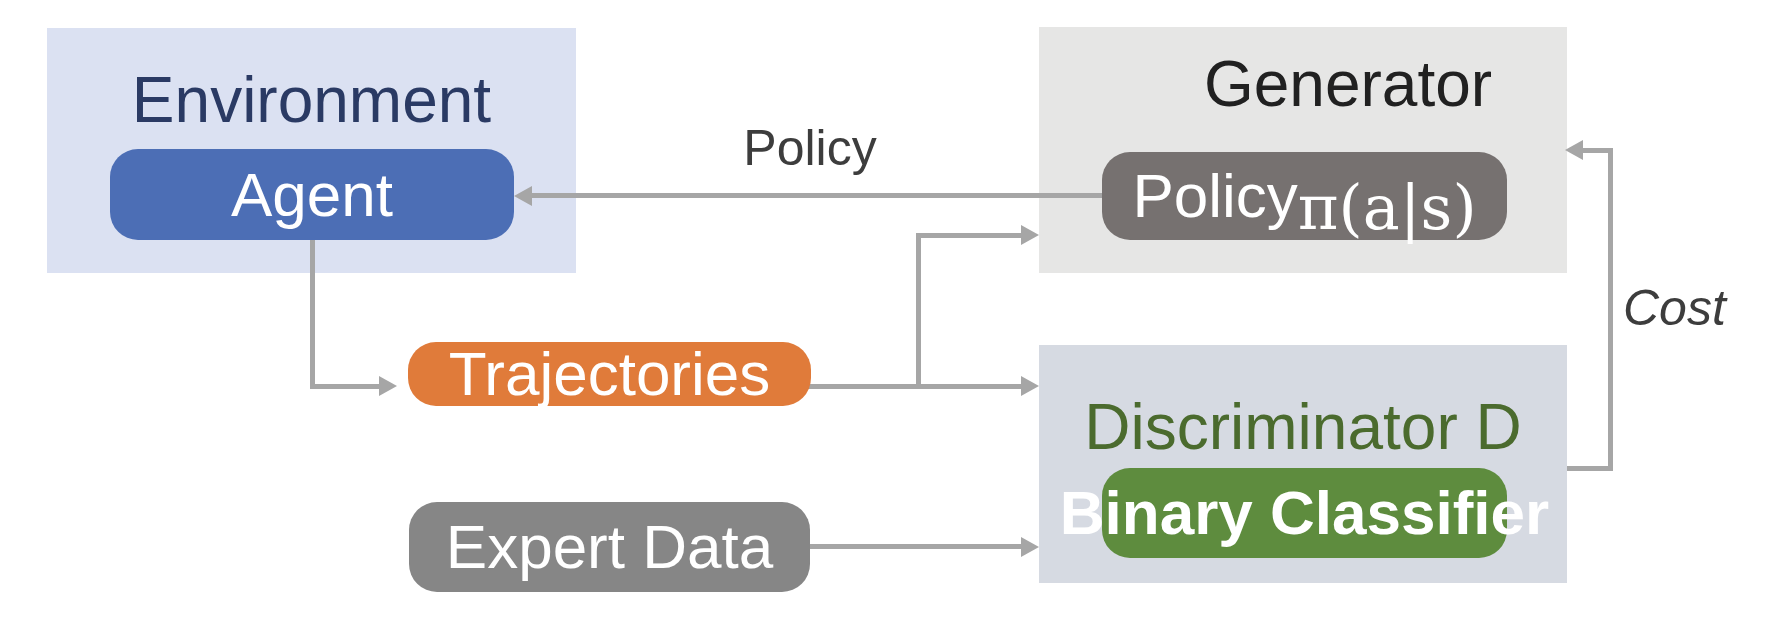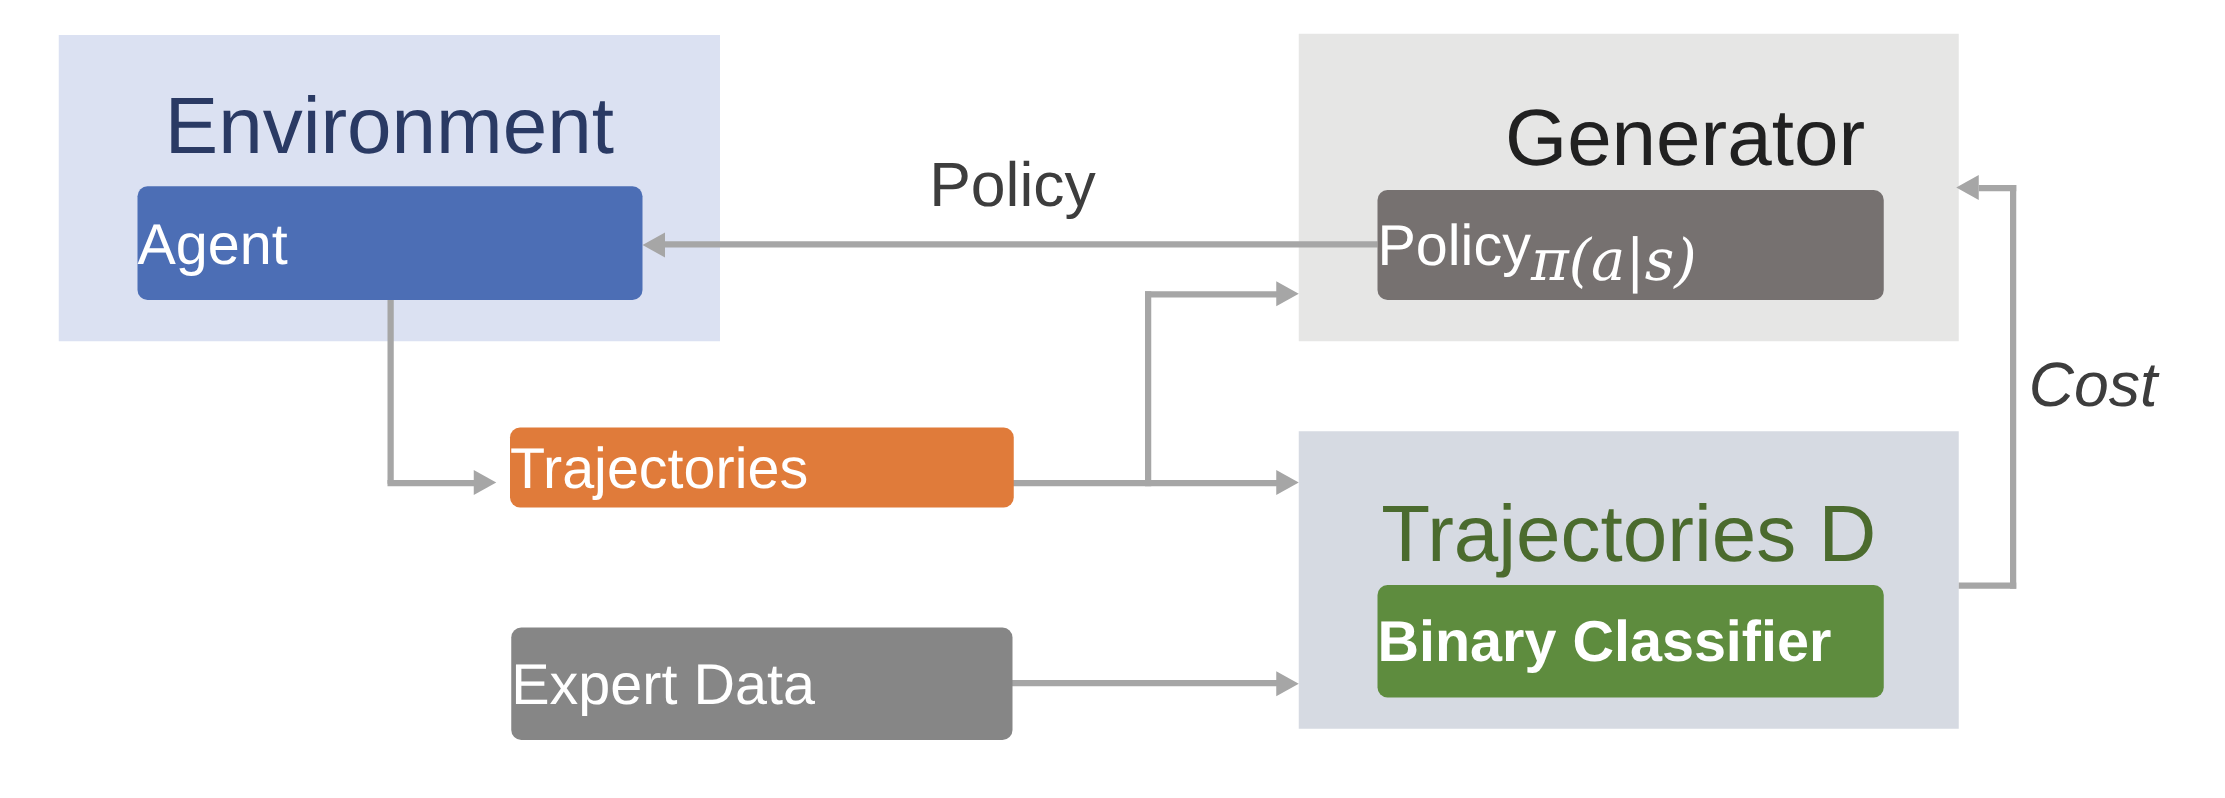--- a/index.html
+++ b/index.html
@@ -10,33 +10,33 @@
   .panel{position:absolute;}
   .panel.env{left:47px;top:28px;width:529px;height:245px;background:var(--env-bg);}
   .panel.gen{left:1039px;top:27px;width:528px;height:246px;background:var(--gen-bg);}
   .panel.disc{left:1039px;top:345px;width:528px;height:238px;background:var(--disc-bg);}
 
   .panel-title{
     position:absolute;line-height:1;font-size:64px;font-weight:400;
     text-align:center;white-space:nowrap;
   }
   .env-title{left:47px;top:68px;width:529px;color:var(--env-title);}
-  .gen-title{left:1039px;top:78px;width:618px;color:var(--gen-title);}
+  .gen-title{left:1039px;top:52px;width:618px;color:var(--gen-title);}
   .disc-title{left:1039px;top:395px;width:528px;color:var(--disc-title);}
 
   .node{
-    position:absolute;display:flex;align-items:center;justify-content:flex-start;
-    border-radius:8px;color:var(--node-text);font-size:46px;line-height:1;white-space:nowrap;
+    position:absolute;display:flex;align-items:center;justify-content:center;
+    border-radius:28px;color:var(--node-text);font-size:62px;line-height:1;white-space:nowrap;
   }
   .node.agent{left:110px;top:149px;width:404px;height:91px;background:var(--agent-bg);}
   .node.policy{left:1102px;top:152px;width:405px;height:88px;background:var(--gray-node-bg);}
   .node.binary{left:1102px;top:468px;width:405px;height:90px;background:var(--green-node-bg);font-weight:bold;}
   .node.traj{left:408px;top:342px;width:403px;height:64px;background:var(--orange-node-bg);}
   .node.expert{left:397px;top:502px;width:401px;height:90px;background:var(--expert-bg);margin-left:12px;}
-  .math{font-family:"DejaVu Serif","Liberation Serif",serif;font-style:italic;margin-top:24px;}
+  .math{font-family:"DejaVu Serif","Liberation Serif",serif;margin-top:24px;}
 
   .seg{position:absolute;background:var(--arrow);}
   .head{position:absolute;width:0;height:0;}
   .head.left{border-top:10px solid transparent;border-bottom:10px solid transparent;border-right:18px solid var(--arrow);}
   .head.right{border-top:10px solid transparent;border-bottom:10px solid transparent;border-left:18px solid var(--arrow);}
 
   .edge-label{position:absolute;line-height:1;font-size:50px;color:var(--label-text);white-space:nowrap;}
   .policy-label{left:740px;top:123px;width:140px;text-align:center;}
   .cost-label{left:1623px;top:283px;font-style:italic;}
 </style>
@@ -78,21 +78,21 @@
 
   <div>
     <div class="seg" style="left:1567px;top:466px;width:46px;height:5px;"></div>
     <div class="seg" style="left:1608px;top:148px;width:5px;height:323px;"></div>
     <div class="seg" style="left:1583px;top:148px;width:30px;height:5px;"></div>
     <div class="head left" style="left:1565px;top:140px;"></div>
   </div>
 
   <div class="panel-title env-title">Environment</div>
   <div class="panel-title gen-title">Generator</div>
-  <div class="panel-title disc-title">Trajectories D</div>
+  <div class="panel-title disc-title">Discriminator D</div>
 
   <div class="node agent">
     <span>Agent</span>
   </div>
 
   <div class="node policy">
     <span>Policy </span>
     <span class="math">π(a|s)</span>
   </div>
 

